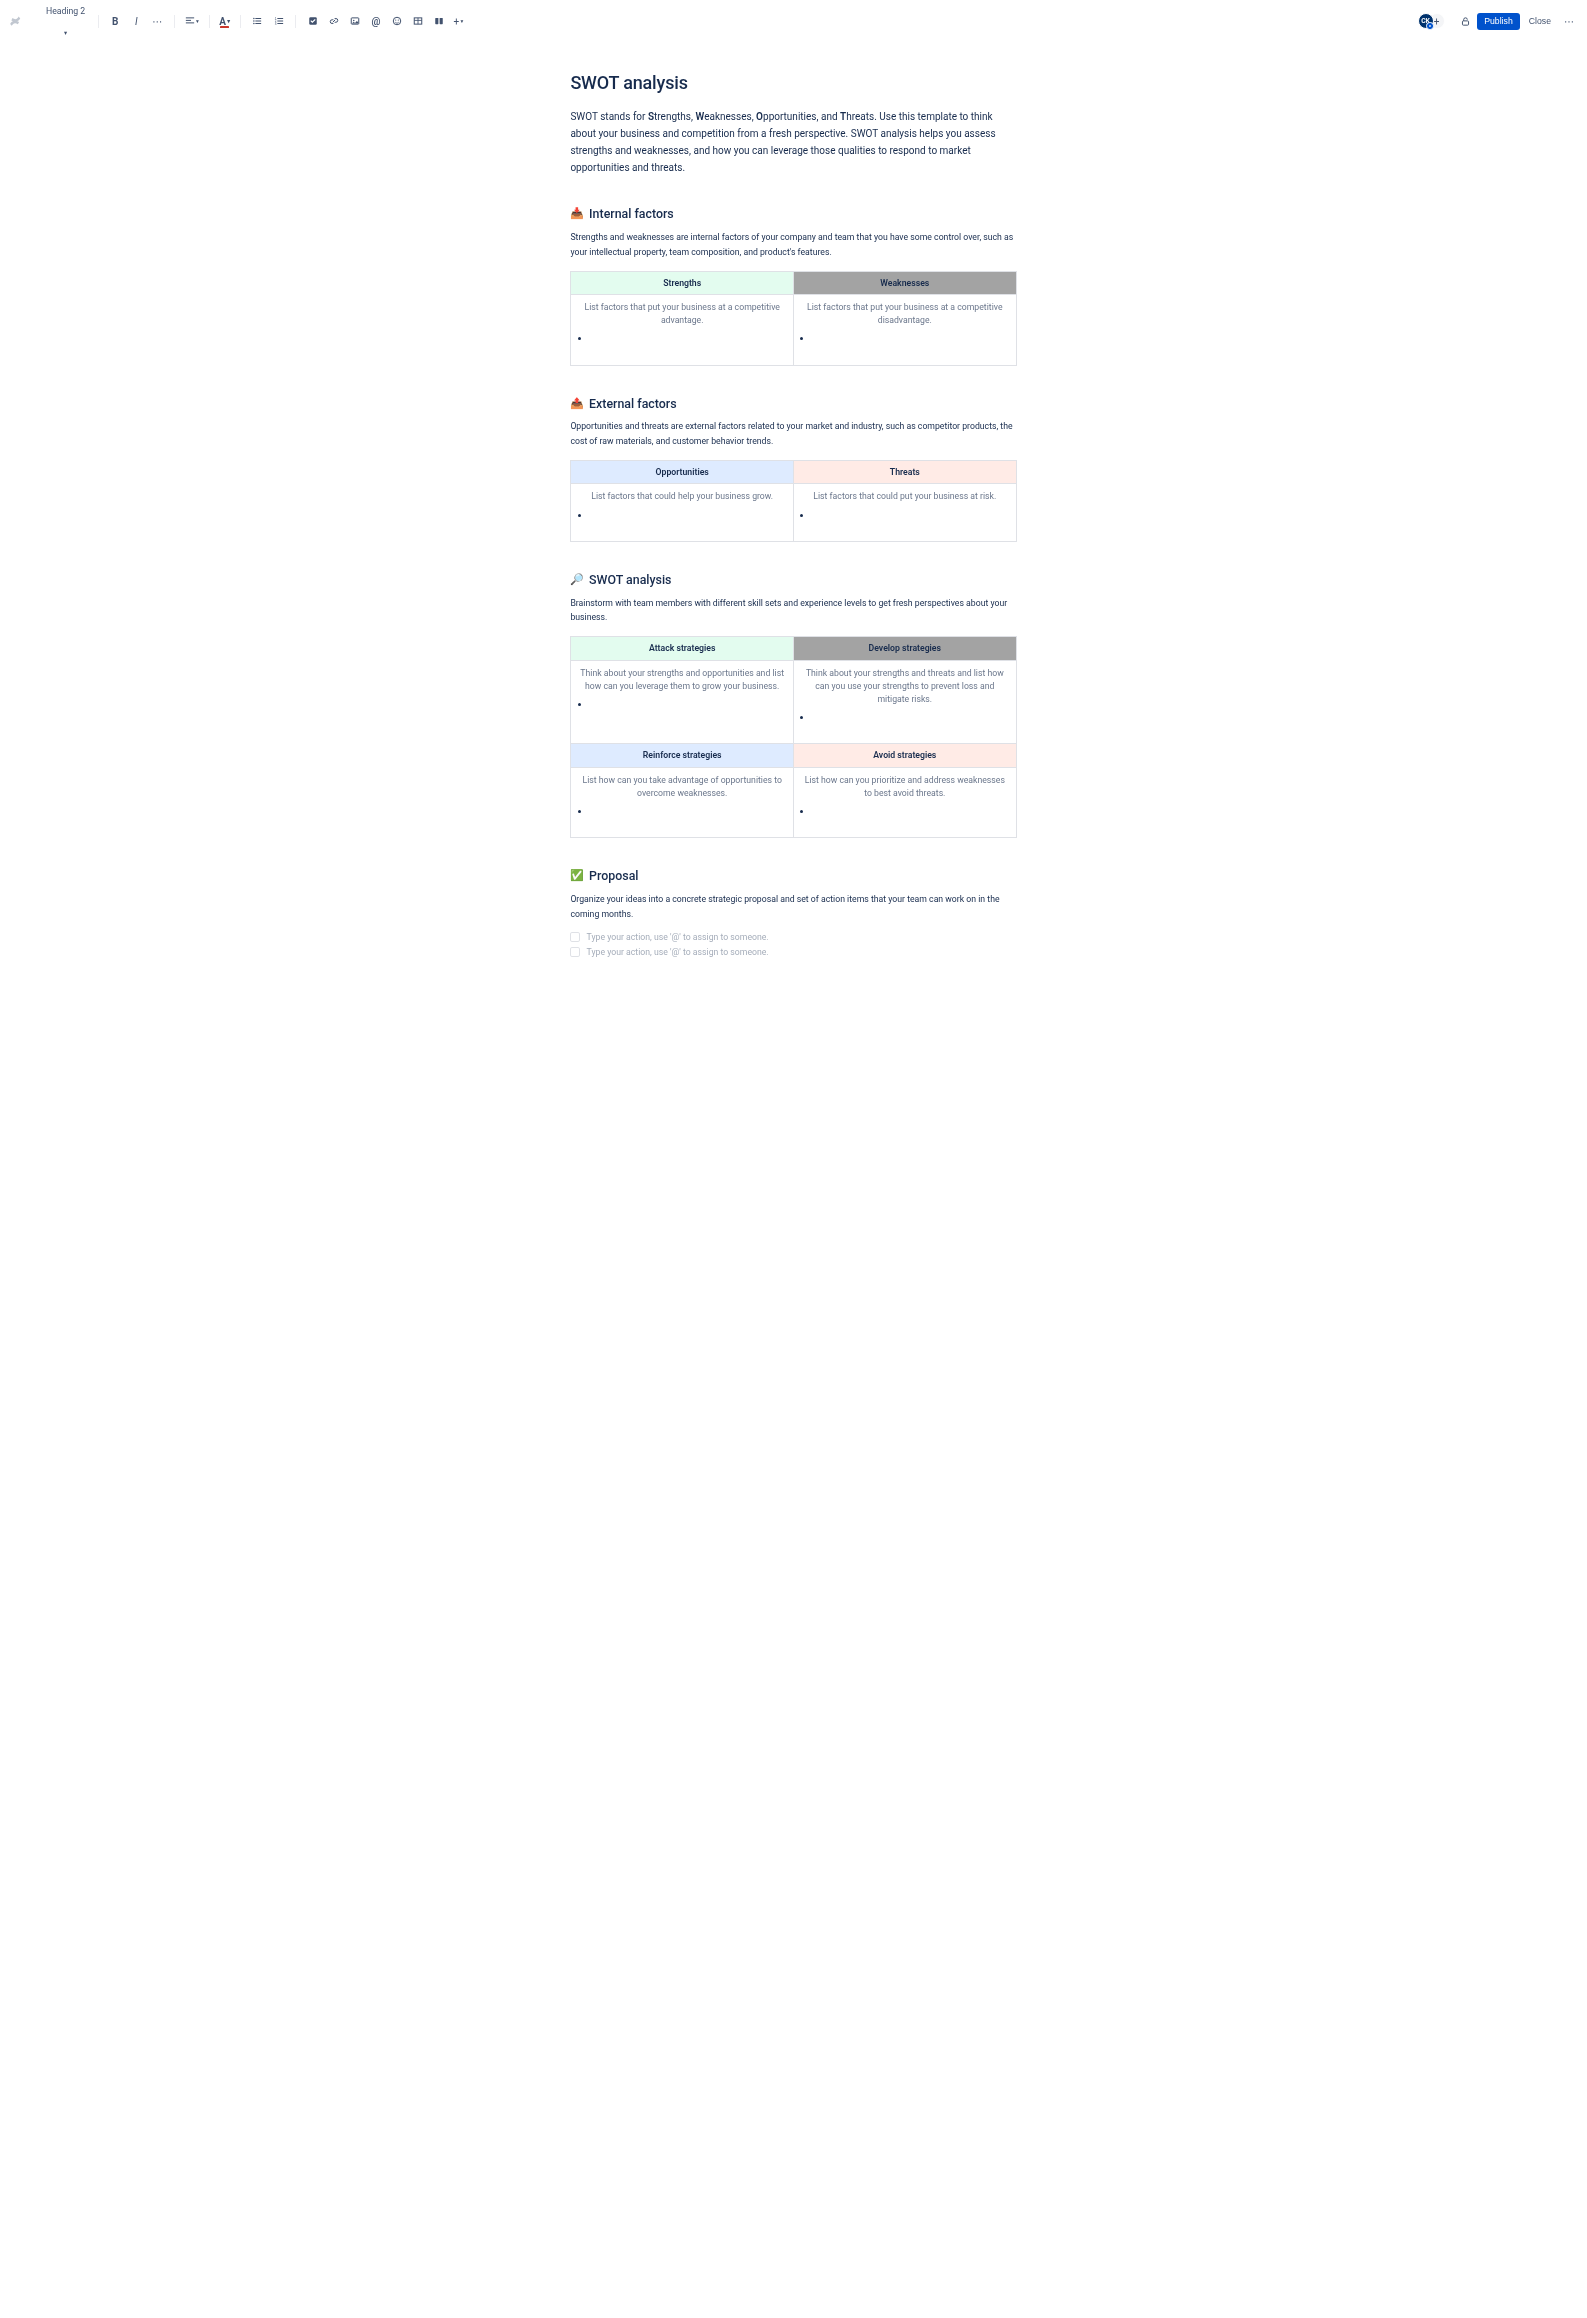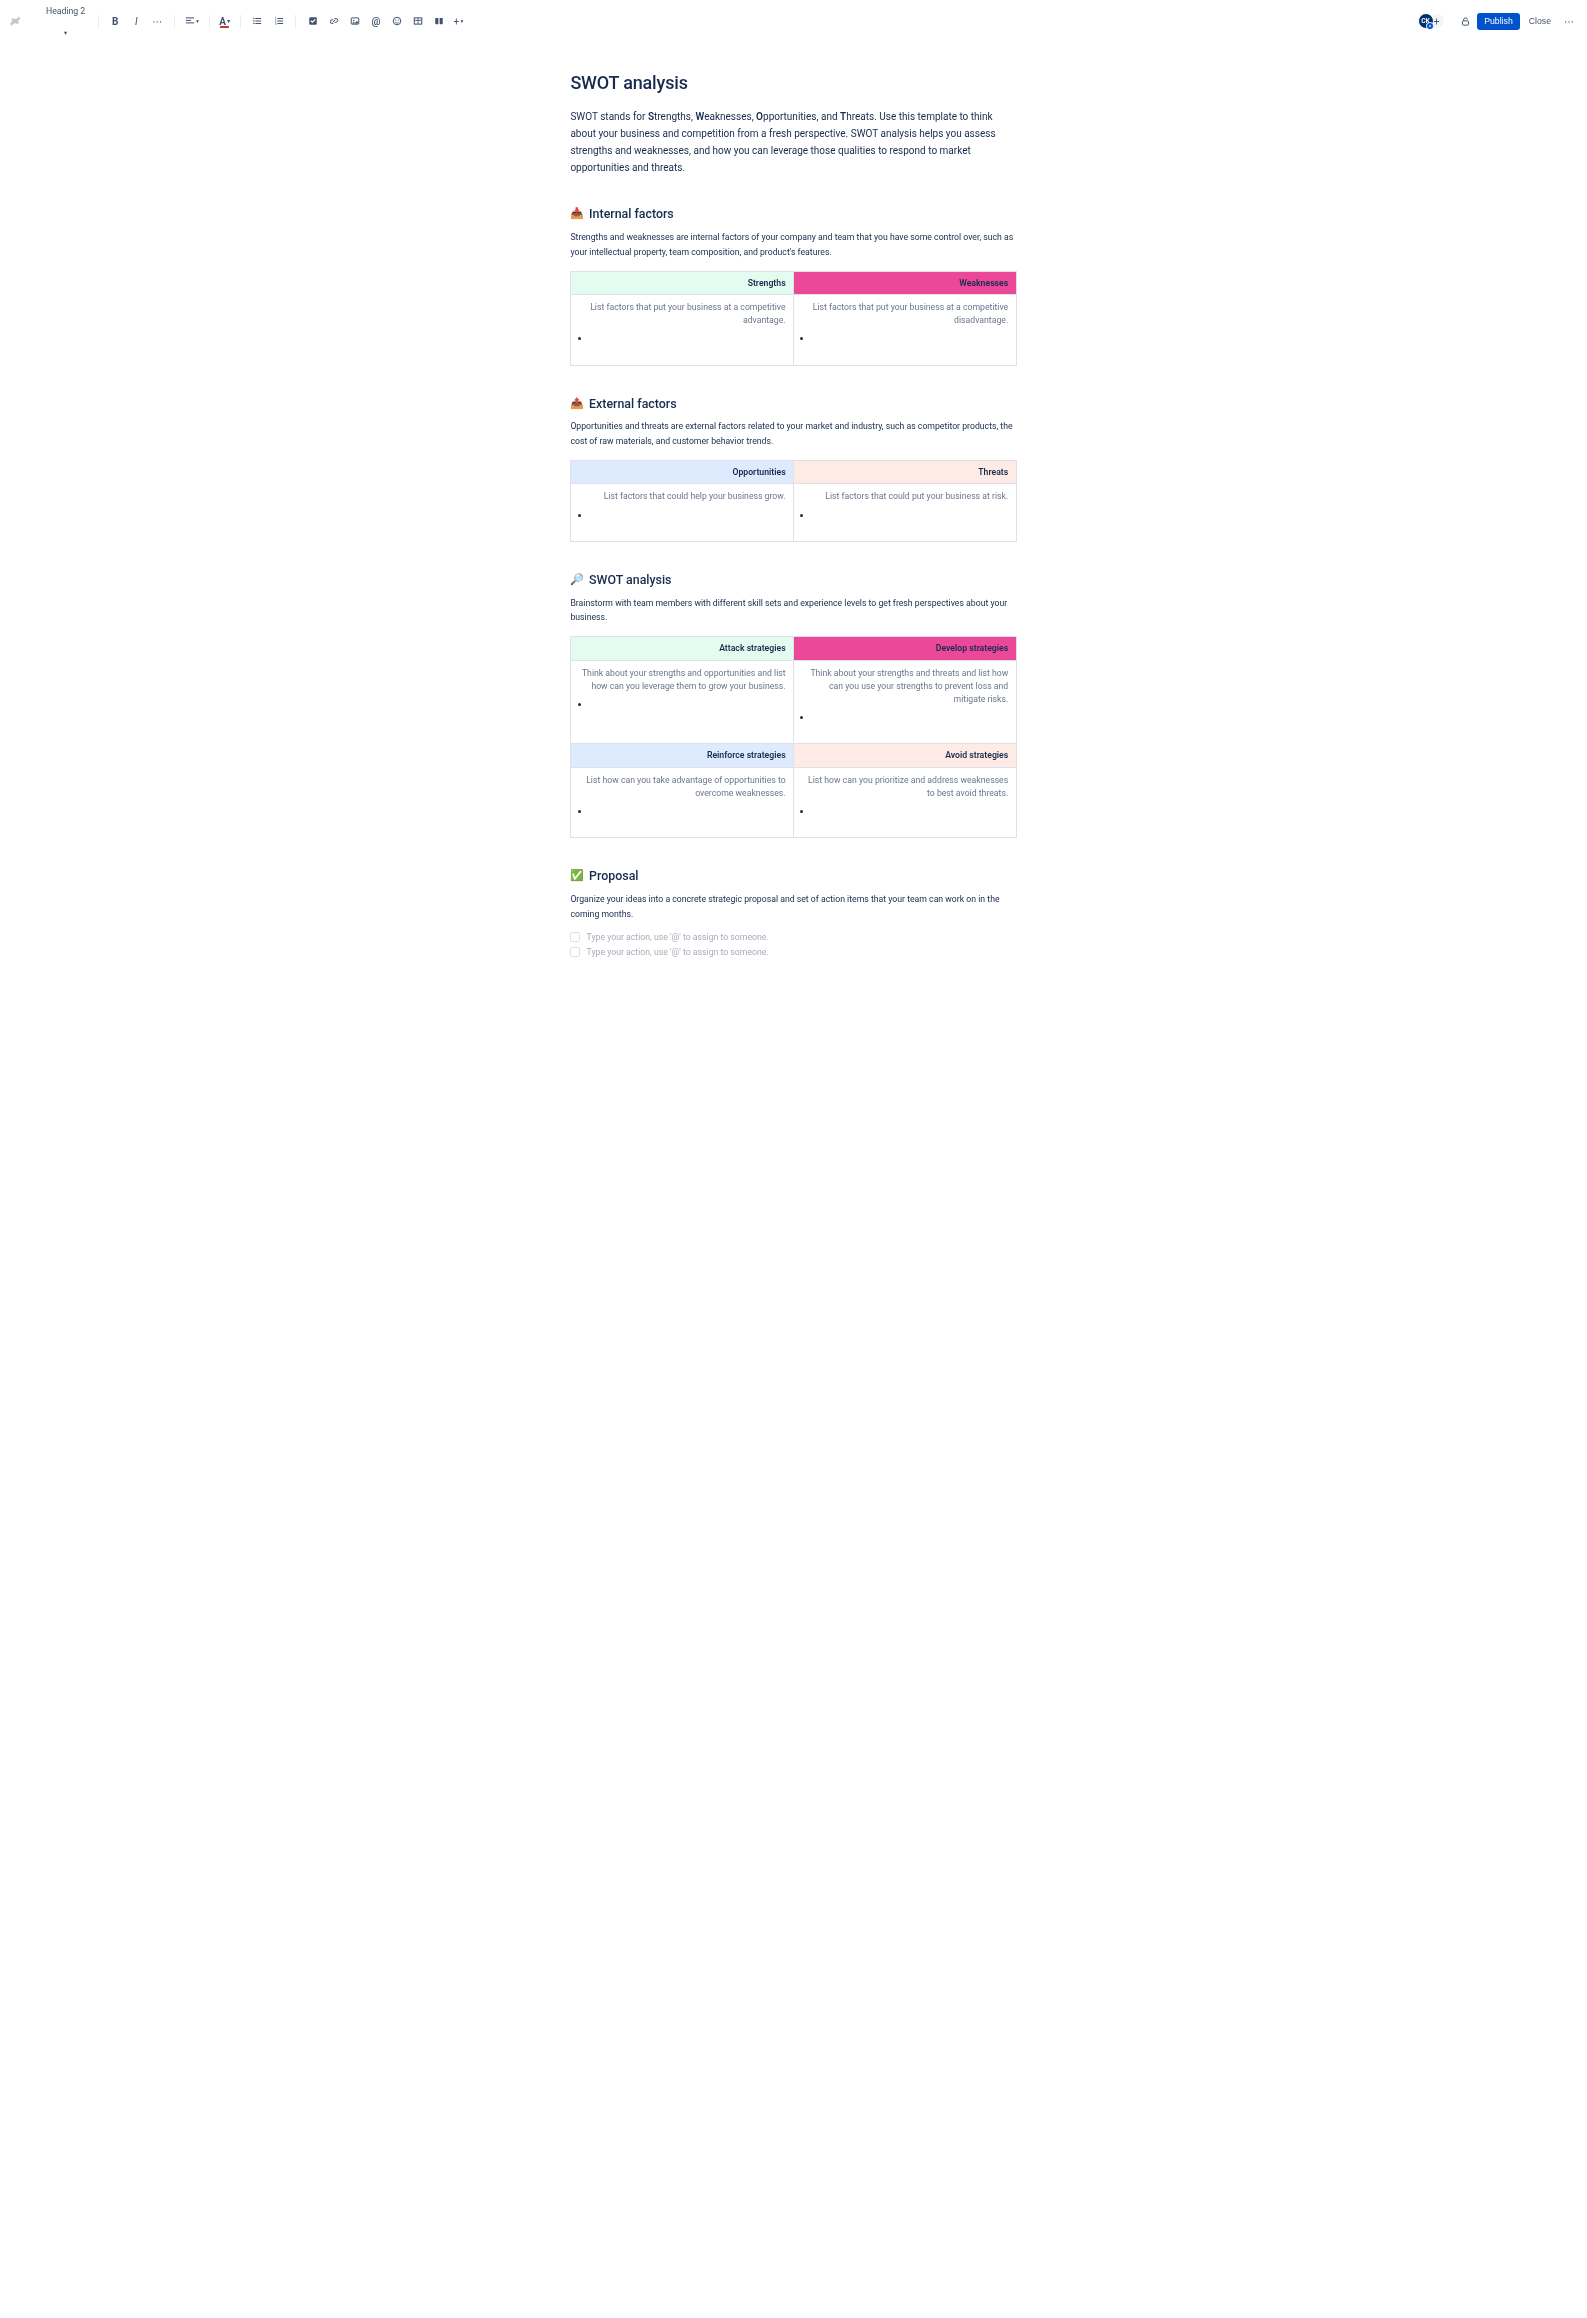--- a/index.html
+++ b/index.html
@@ -74,25 +74,25 @@
   
   table.swot {
     width:100%; border-collapse:collapse; table-layout:fixed;
     border:0.6px solid #dfe1e6;
   }
   table.swot th, table.swot td {
     border:0.6px solid #dfe1e6;
     padding:6.2px 7.4px;
     vertical-align:top;
     font-size:8.7px;
-    text-align:right;
+    text-align:center;
   }
   table.swot th { font-weight:600; color:#172B4D; }
   th.green  { background:#e3fcef; }
-  th.yellow { background:#ec4899; }
+  th.yellow { background:#a3a3a3; }
   th.blue   { background:#deebff; }
   th.red    { background:#ffebe6; }
   td .hint { font-size:8.7px; color:#6b778c; line-height:1.5; }
   td ul { margin:6.2px 0 15px; padding-left:11px; }
   td ul li { font-size:8.7px; color:#172B4D; min-height:3.7px; }
   
   .action-row { display:flex; align-items:center; gap:6.2px; margin:5px 0; }
   .action-row .chk { width:10px; height:10px; border:1.2px solid #dfe1e6; border-radius:1.9px; flex-shrink:0;}
   .action-row .placeholder { font-size:8.7px; color:#a5adba; }
 </style>

